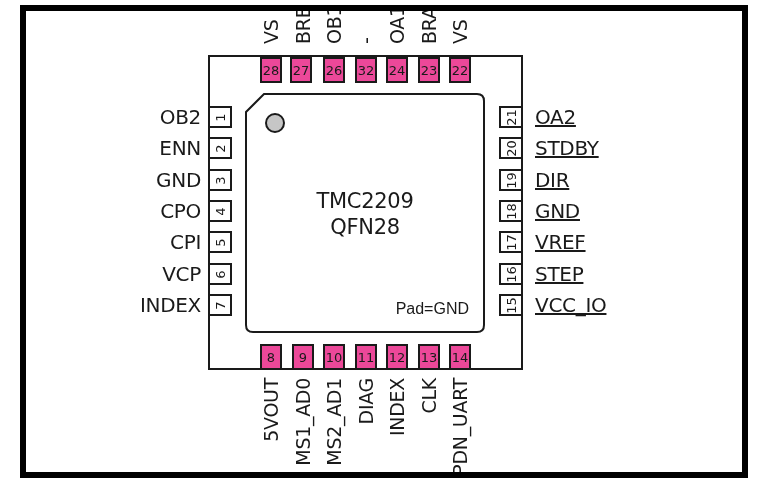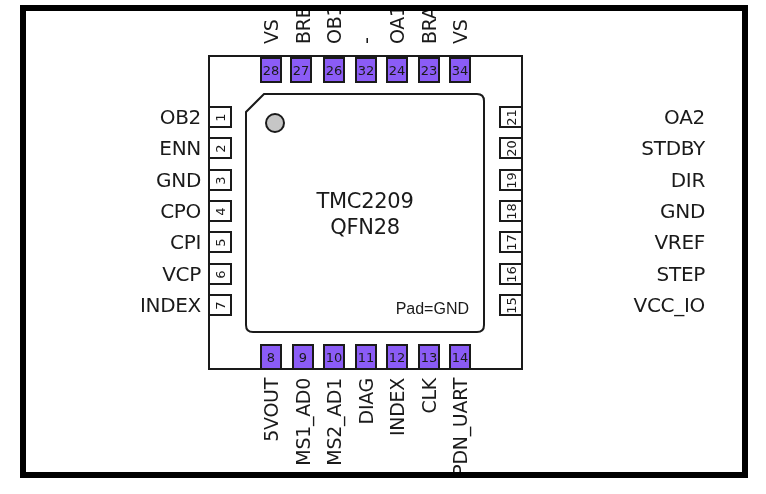--- a/index.html
+++ b/index.html
@@ -7,27 +7,27 @@
          font-family:"DejaVu Sans",sans-serif;color:#1a1a1a;}
   .frame{position:absolute;left:20px;top:5px;width:728px;height:473px;box-sizing:border-box;
          border:6px solid #000;overflow:hidden;background:#fff;}
   .canvas{position:absolute;left:0;top:0;right:0;bottom:0;}
   .outline{position:absolute;left:182px;top:44px;width:315px;height:315px;box-sizing:border-box;
            border:2px solid #1a1a1a;background:#fff;}
   .body-svg{position:absolute;left:219px;top:82px;}
   .pin-h{position:absolute;width:24px;height:22px;box-sizing:border-box;border:2px solid #1a1a1a;
          background:#fff;display:flex;align-items:center;justify-content:center;}
   .pin-v{position:absolute;width:22px;height:26px;box-sizing:border-box;border:2px solid #1a1a1a;
-         background:#8b5cf6;display:flex;align-items:center;justify-content:center;}
+         background:#ec4899;display:flex;align-items:center;justify-content:center;}
   .pin-num{font-size:13px;line-height:13px;white-space:nowrap;}
   .rot{transform:rotate(-90deg);}
   .side-label{position:absolute;height:24px;line-height:24px;font-size:20px;letter-spacing:-0.3px;
               white-space:nowrap;}
   .side-label.left{left:30px;width:145px;text-align:right;}
-  .side-label.right{left:509px;width:170px;text-align:right;}
+  .side-label.right{left:509px;width:170px;text-align:left;text-decoration:underline;}
   .rot-label{position:absolute;width:100px;height:20px;line-height:20px;font-size:19px;
              letter-spacing:-0.3px;transform:rotate(-90deg);white-space:nowrap;}
   .rot-label.top-l{text-align:left;}
   .rot-label.bot-l{text-align:right;}
   .dot{position:absolute;left:239px;top:102px;width:20px;height:20px;border-radius:50%;
        box-sizing:border-box;border:2px solid #1a1a1a;background:#c6c6c6;}
   .title{position:absolute;left:219px;top:177px;width:240px;text-align:center;
          font-size:21px;line-height:26px;letter-spacing:-0.3px;}
   .pad-note{position:absolute;left:219px;top:288px;width:224px;height:20px;line-height:20px;
             text-align:right;font-family:"Liberation Sans",sans-serif;font-size:16px;}
@@ -117,21 +117,21 @@
       <div class="pin-v" style="left:329px;top:46px">
           <span class="pin-num">32</span>
         </div>
       <div class="pin-v" style="left:360px;top:46px">
           <span class="pin-num">24</span>
         </div>
       <div class="pin-v" style="left:392px;top:46px">
           <span class="pin-num">23</span>
         </div>
       <div class="pin-v" style="left:423px;top:46px">
-          <span class="pin-num">34</span>
+          <span class="pin-num">22</span>
         </div>
 
       <div class="rot-label top-l" style="left:195px;top:-27px">VS</div>
       <div class="rot-label top-l" style="left:227px;top:-27px">BRB</div>
       <div class="rot-label top-l" style="left:258px;top:-27px">OB1</div>
       <div class="rot-label top-l" style="left:290px;top:-27px">-</div>
       <div class="rot-label top-l" style="left:321px;top:-27px">OA1</div>
       <div class="rot-label top-l" style="left:353px;top:-27px">BRA</div>
       <div class="rot-label top-l" style="left:384px;top:-27px">VS</div>
 

